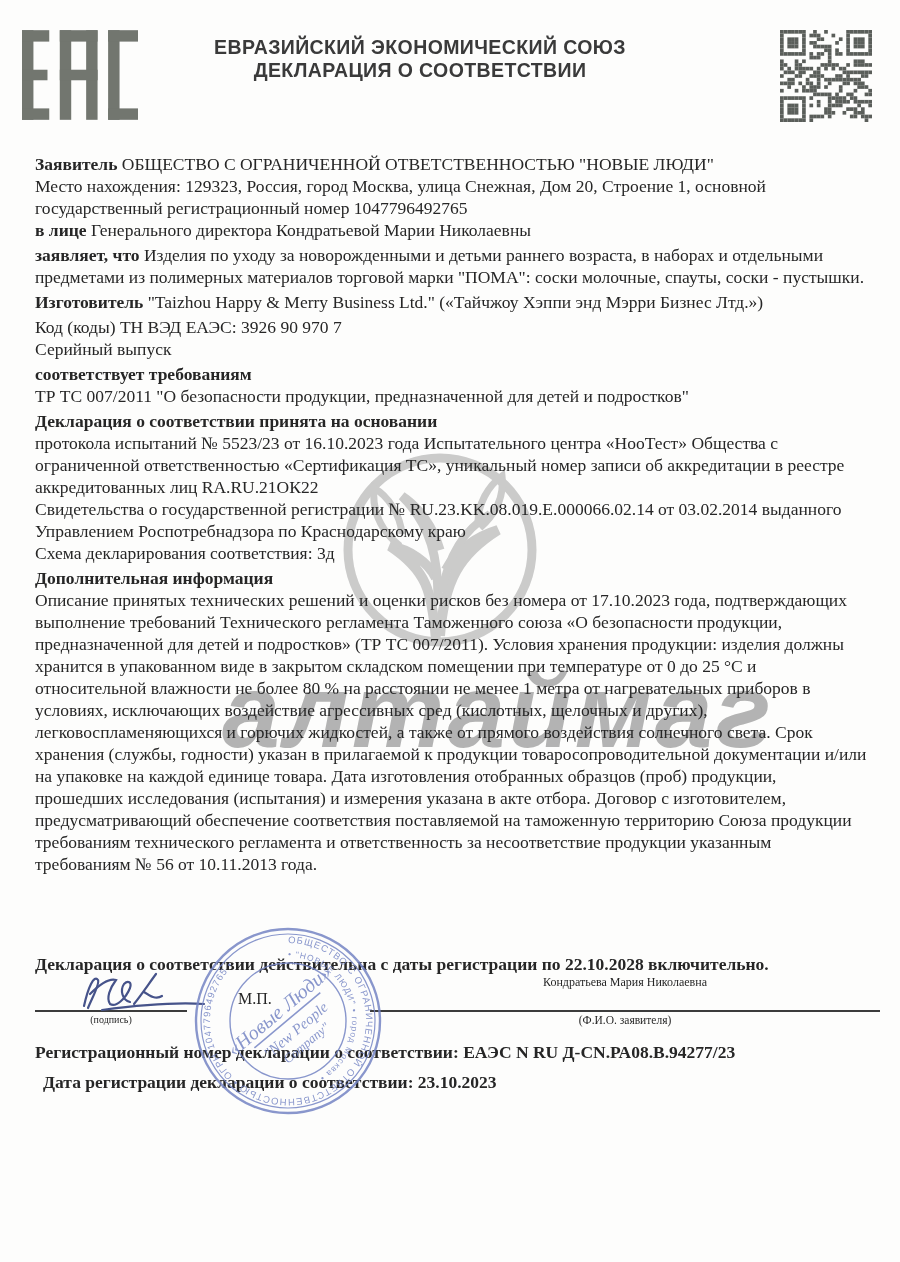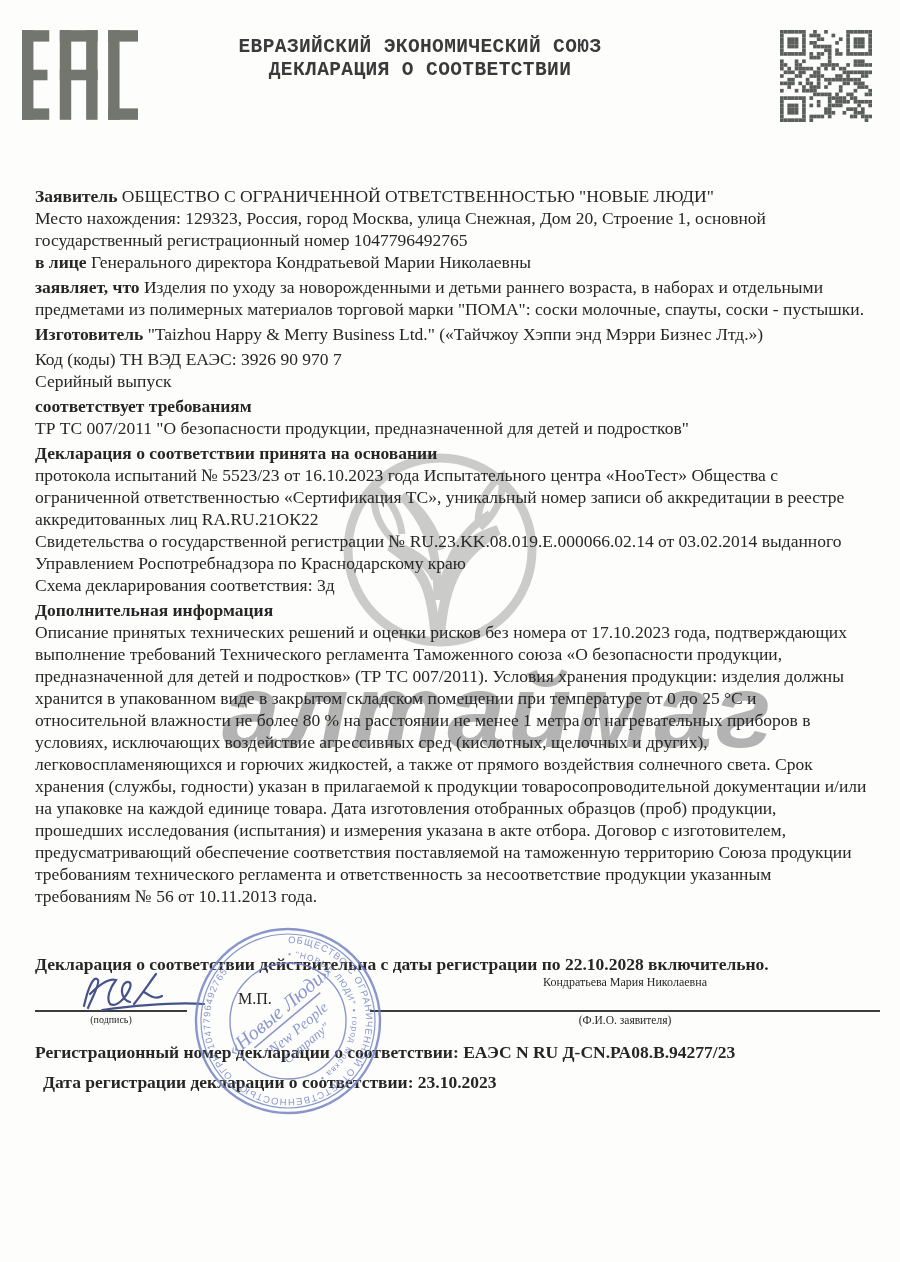--- a/index.html
+++ b/index.html
@@ -10,31 +10,30 @@
     background:#fdfdfc;
     overflow:hidden;
     font-family:"Liberation Serif", serif;
     color:#262626;
   }
   
   .eac-logo{position:absolute;left:22px;top:28px;width:116px;height:94px;}
   .doc-title{
     position:absolute;left:160px;top:36px;width:520px;
     text-align:center;
-    font-family:Liberation Mono, monospace;
+    font-family:Liberation Sans, sans-serif;
     font-weight:bold;font-size:19.5px;line-height:23px;
     color:#3a3a3a;letter-spacing:.4px;
   }
   .qr{position:absolute;left:780px;top:30px;width:92px;height:92px;}
   
   .content{
     position:absolute;left:35px;top:153px;width:832px;
     font-size:17.5px;line-height:22px;
     z-index:2;
-    margin-top:32px;
   }
   .content p{margin:0;}
   .content p.gap{margin-top:3px;}
   b,.b{font-weight:bold;}
   
   .wm-layer{position:absolute;inset:0;z-index:1;pointer-events:none;font-style:italic;}
   .wm-logo{position:absolute;left:340px;top:450px;opacity:.5;}
   .wm-brand{
     position:absolute;left:222px;top:652px;
     font-family:"Liberation Sans", sans-serif;font-weight:bold;

